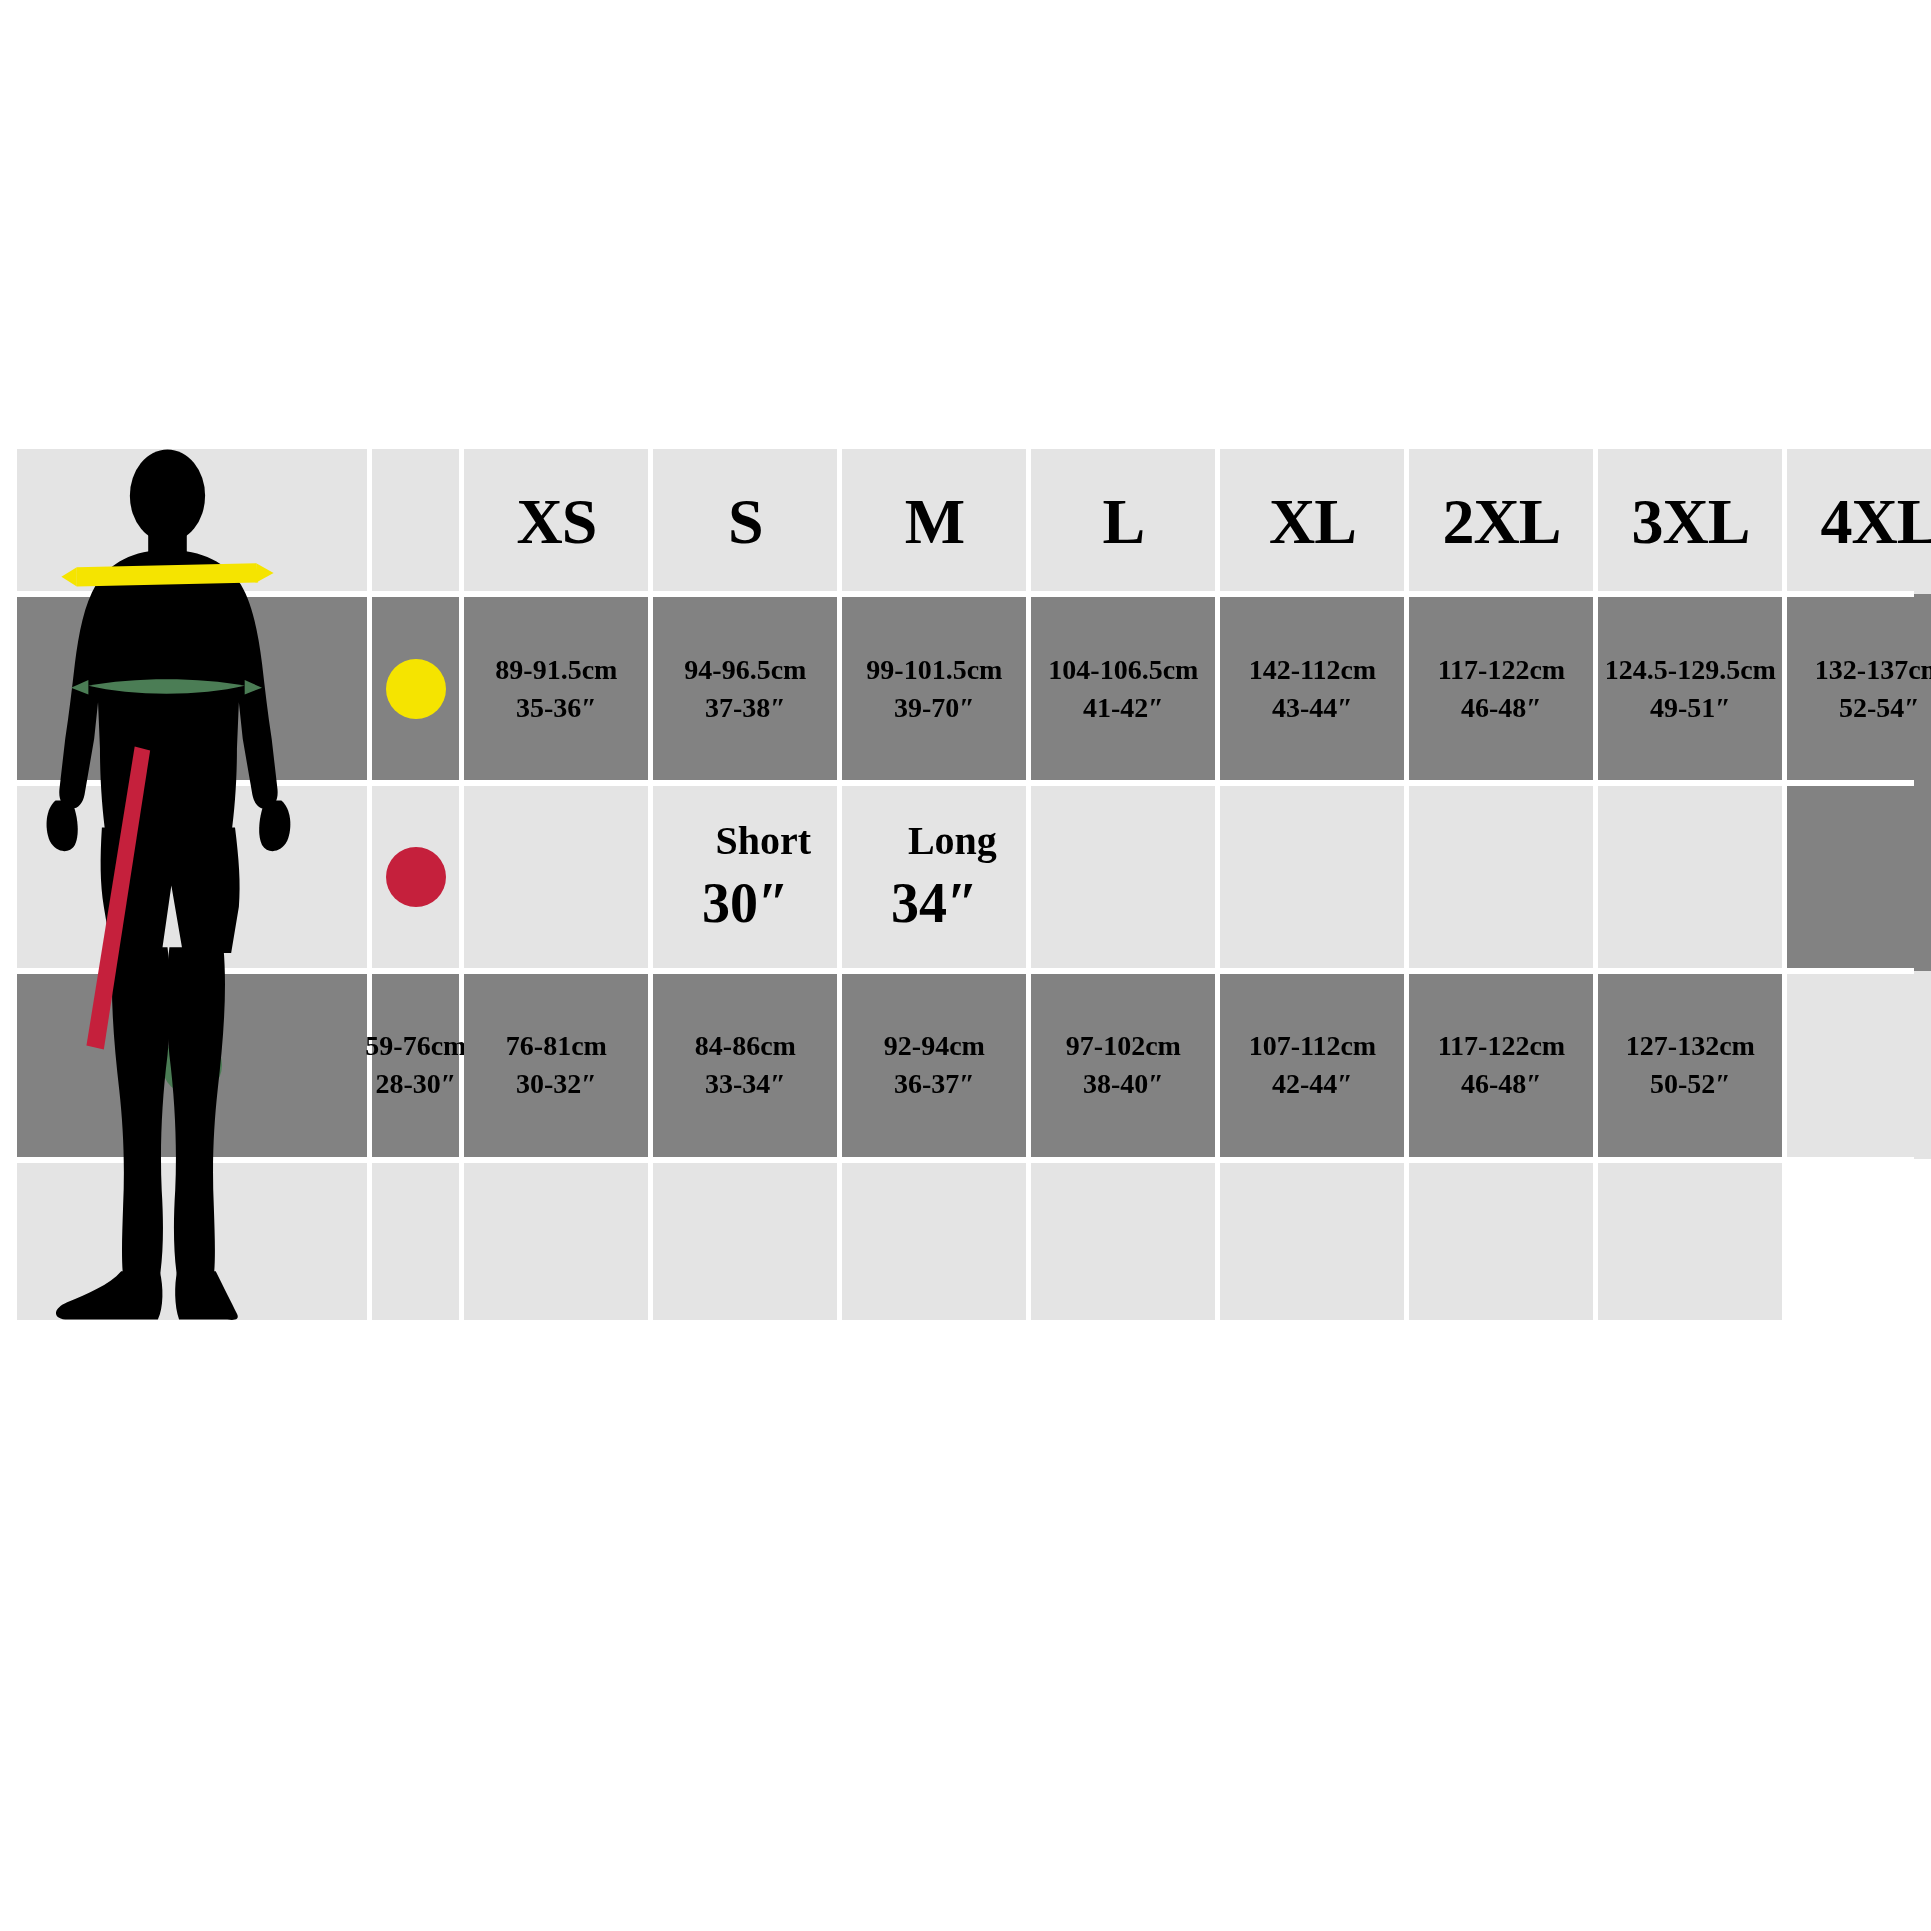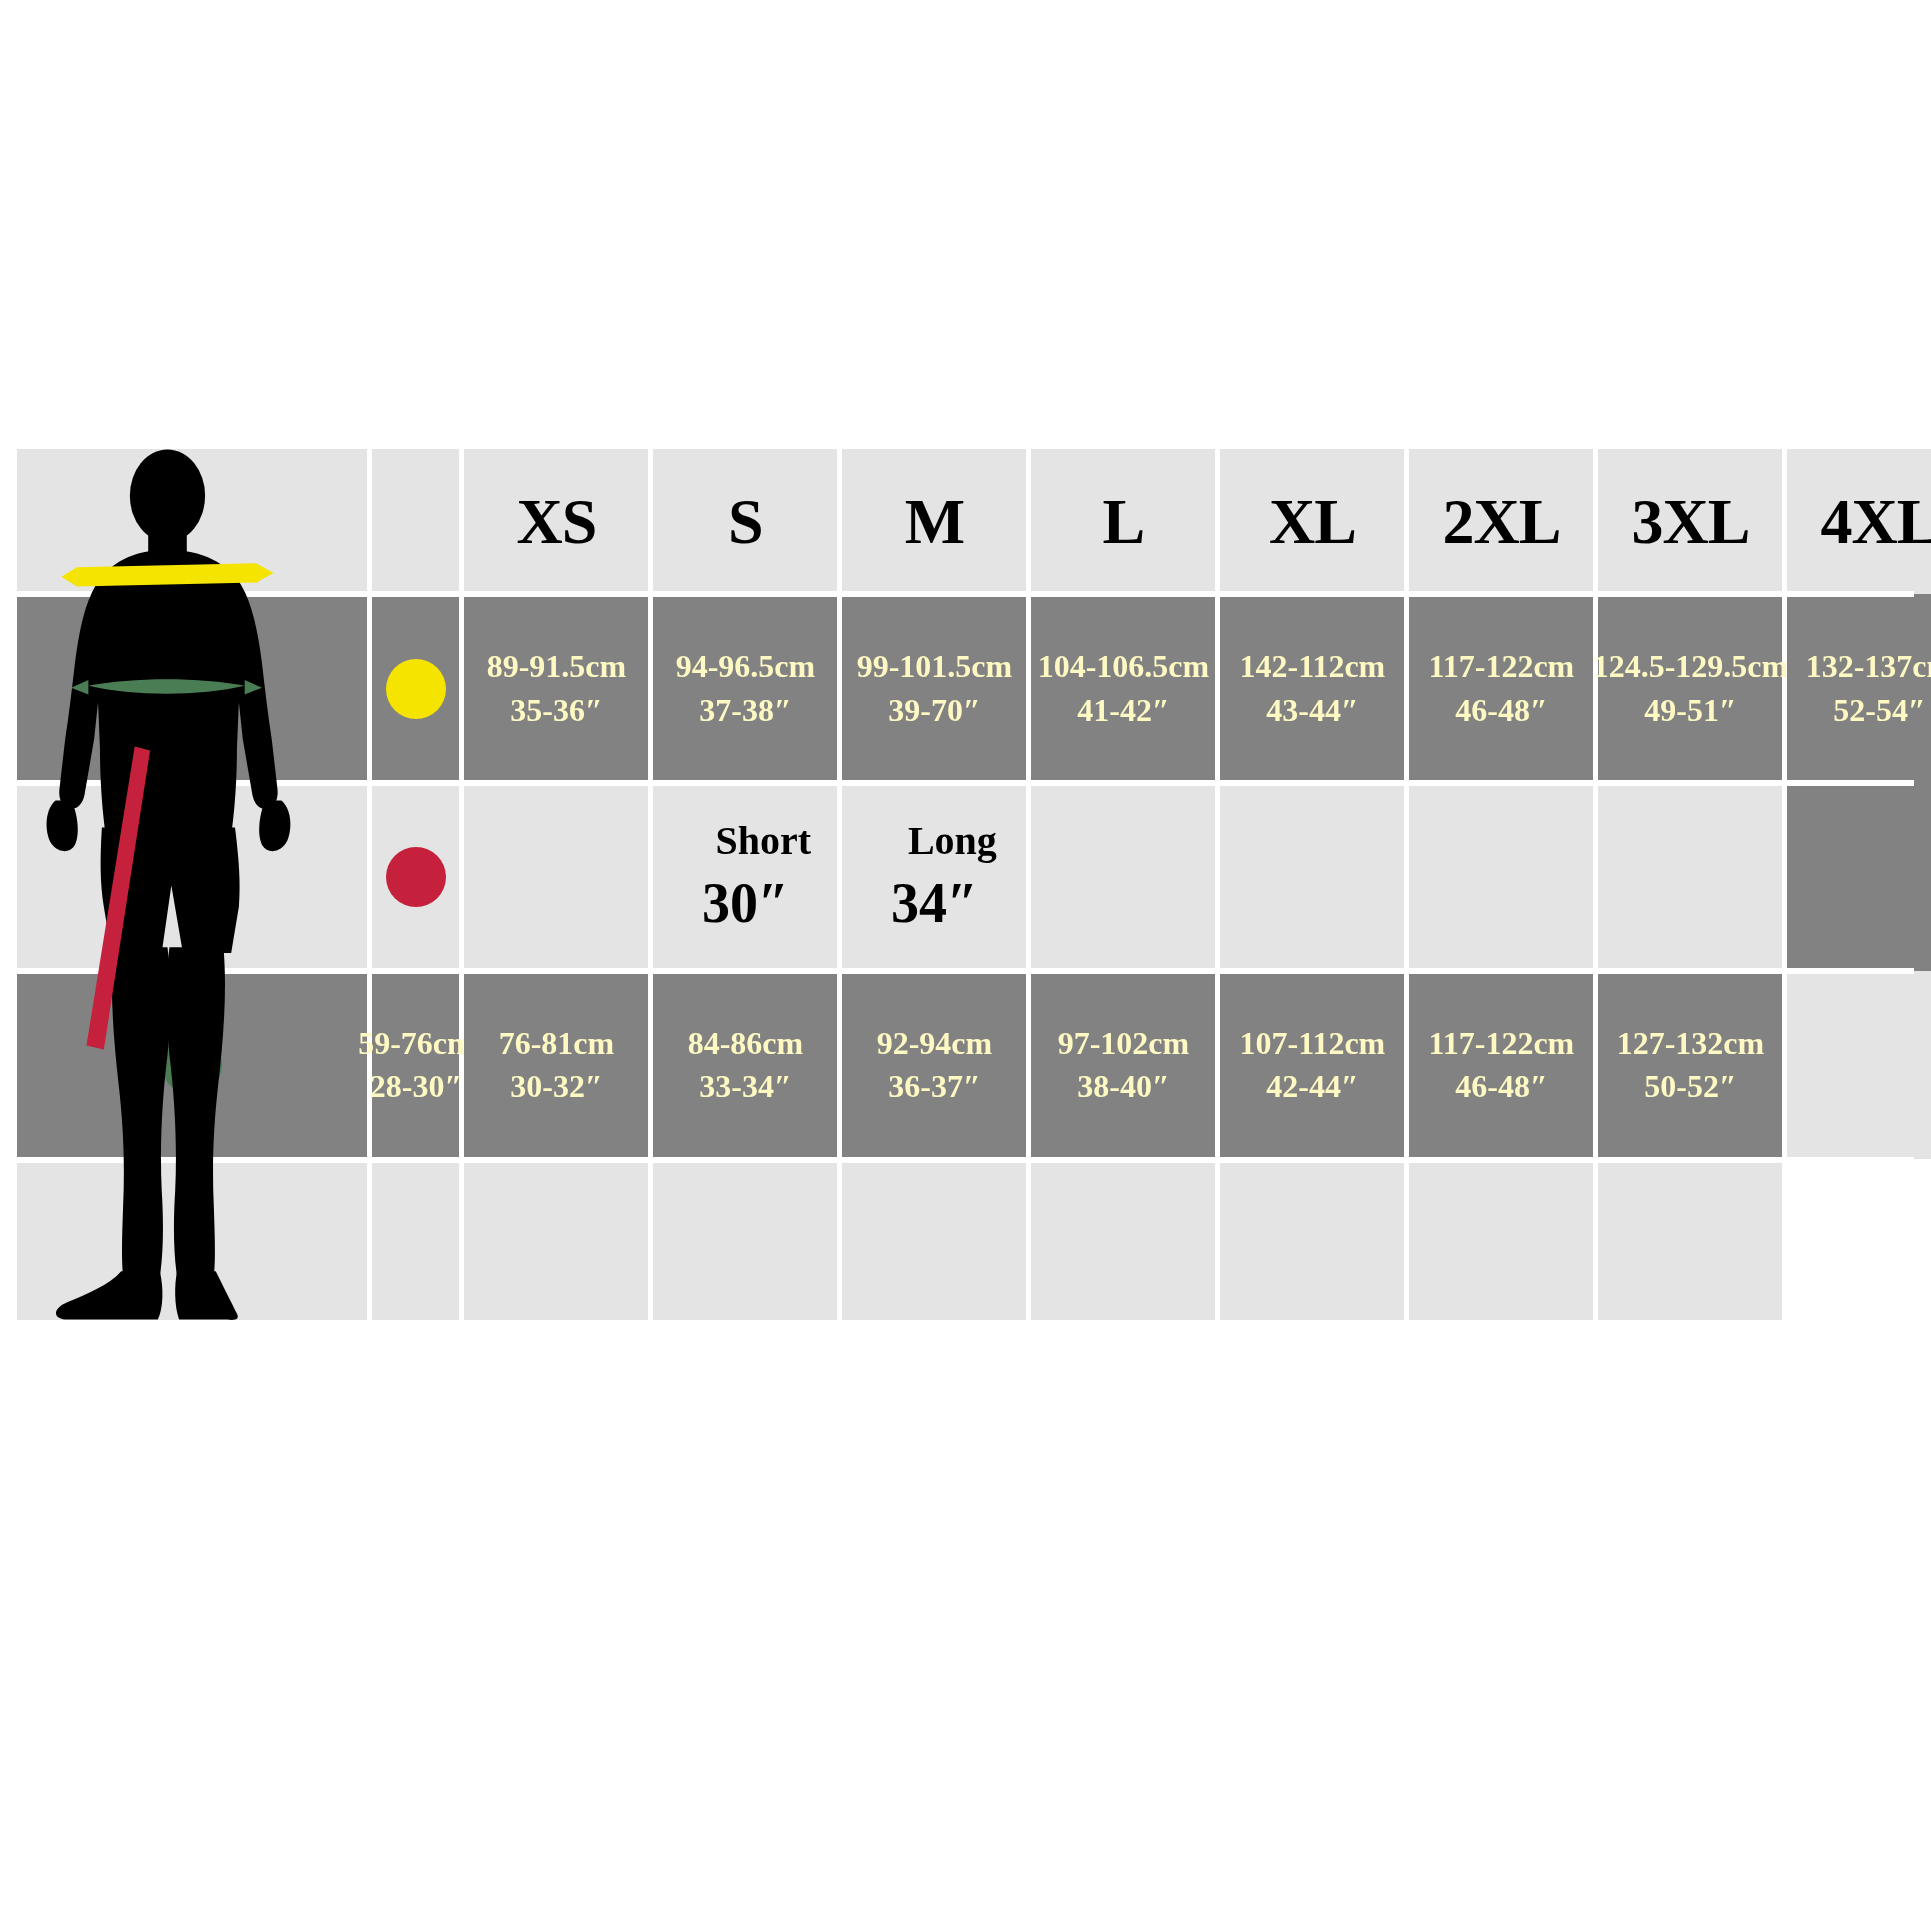--- a/index.html
+++ b/index.html
@@ -64,23 +64,23 @@
   .size-label {
     font-size: 64px;
     font-weight: bold;
     color: #000000;
     letter-spacing: -1px;
     line-height: 1;
   }
 
   
   .meas {
-    font-size: 32px;
+    font-size: 28px;
     font-weight: bold;
-    color: #fef9c3;
+    color: #000000;
     line-height: 1.35;
     white-space: nowrap;
   }
 
   
   .leg {
     color: #000000;
     font-weight: bold;
     line-height: 1.2;
     white-space: nowrap;

